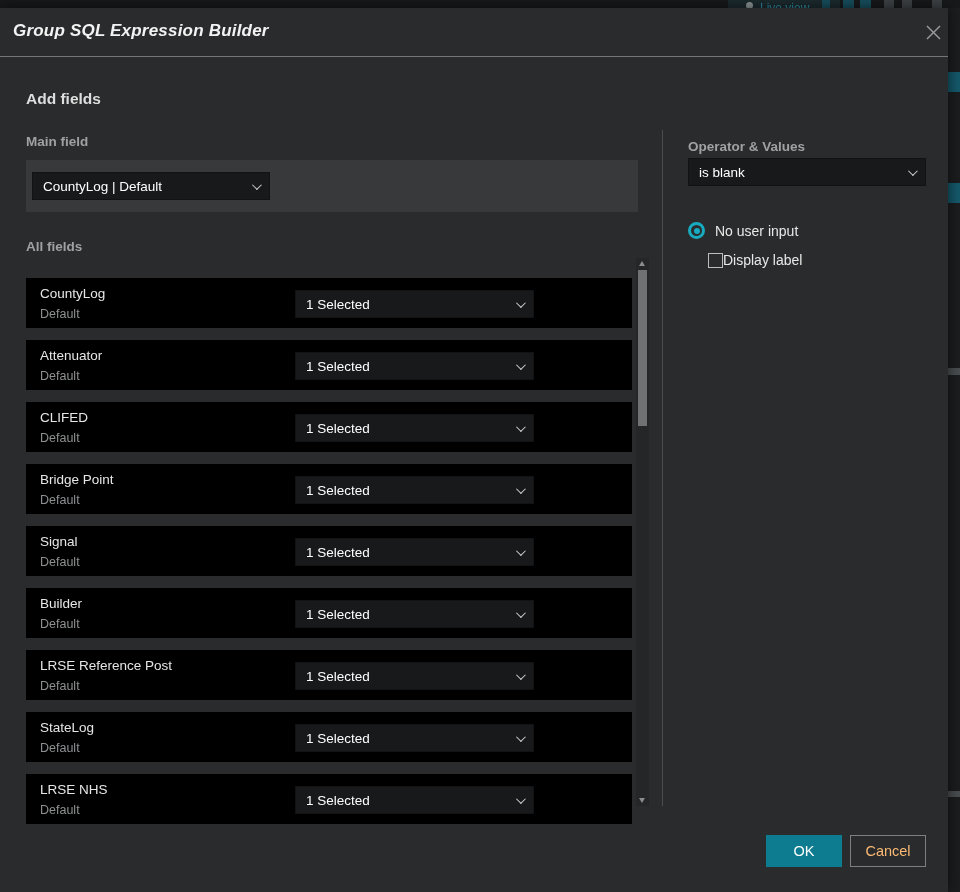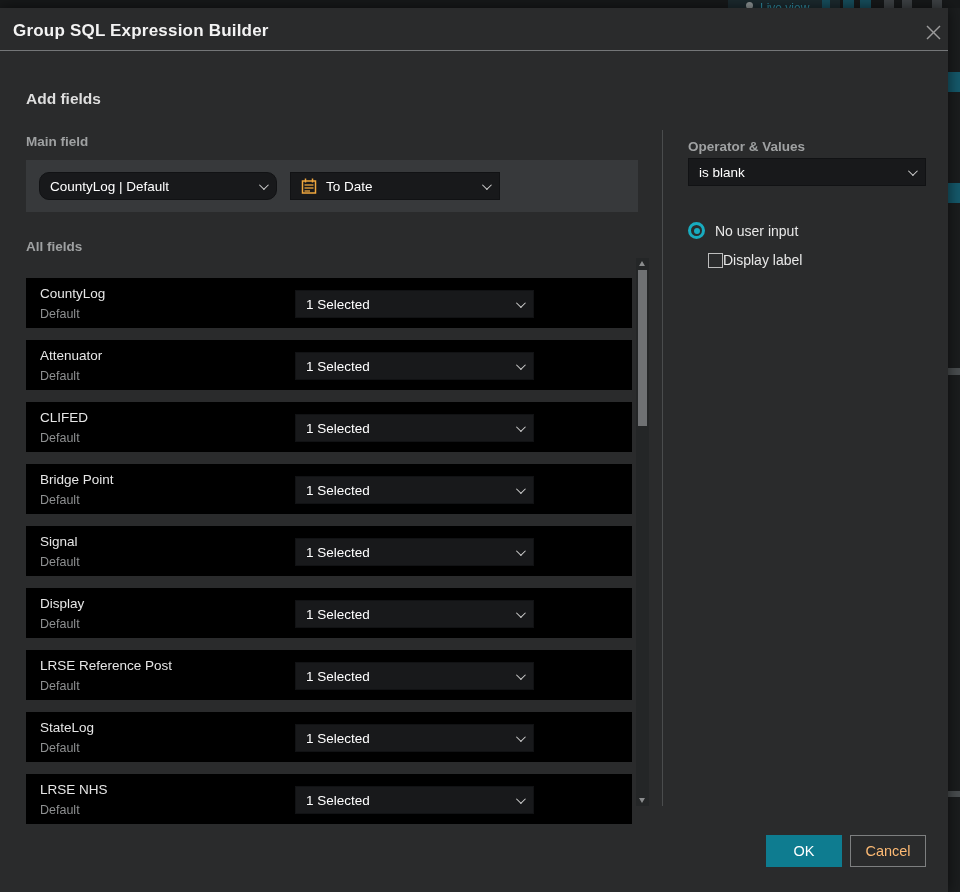--- a/index.html
+++ b/index.html
@@ -15,21 +15,21 @@
   .frag.teal { background:#174f5e; }
   .frag.gray { background:#3f4346; }
 
   .right-strip { position:absolute; left:948px; top:8px; width:12px; height:884px; background:#1b1d1e; }
   .rseg { position:absolute; left:0; width:12px; }
   .rseg.teal { background:#15596b; }
   .rseg.gray { background:#4a4e50; }
 
   
   .dialog { position:absolute; left:0; top:8px; width:948px; height:884px; background:#2a2b2c; box-shadow:0 0 14px rgba(0,0,0,.6); }
-  .titlebar { position:absolute; left:0; top:0; width:948px; height:43px; border-bottom:1px solid #747678; }
+  .titlebar { position:absolute; left:0; top:0; width:948px; height:49px; border-bottom:1px solid #747678;font-style:italic; }
   .title { position:absolute; left:13px; top:13px; font-size:17px; font-weight:600; color:#f3f3f3; letter-spacing:.2px; }
   .close-btn { position:absolute; left:920px; top:10px; width:26px; height:28px; display:flex; align-items:center; justify-content:center; cursor:pointer; }
 
   .heading { position:absolute; left:26px; top:82px; font-size:15.5px; font-weight:700; color:#dedede; }
   .sec-label { position:absolute; font-size:13.5px; font-weight:700; color:#9fa1a2;text-align:right; }
 
   .main-box { position:absolute; left:26px; top:152px; width:612px; height:52px; background:#37393b; }
 
   .dd { position:absolute; height:28px; background:#18191b; border:1px solid #111214; color:#fff;
         display:flex; align-items:center; padding:0 10px; font-size:13.5px; cursor:pointer; }
@@ -104,36 +104,24 @@
           <line x1="1" y1="1" x2="14" y2="14" stroke="#9b9b9b" stroke-width="1.4"></line>
           <line x1="14" y1="1" x2="1" y2="14" stroke="#9b9b9b" stroke-width="1.4"></line>
         </svg>
       </div>
     </div>
 
     <div class="heading">Add fields</div>
 
     <div class="sec-label" style="left:26px; top:126px;">Main field</div>
     <div class="main-box">
-      <div class="dd" style="left:13px; top:12px; width:238px;border-radius:10px;">
+      <div class="dd" style="left:6px; top:12px; width:238px;">
         <span class="dd-text">CountyLog | Default</span>
         <span class="chev"></span>
       </div>
-      <div class="dd" style="left:264px; top:12px; width:210px;">
-        <svg class="cal-icon" width="16" height="17" viewBox="0 0 16 17">
-          <rect x="1.5" y="3" width="13" height="12" fill="none" stroke="#efa73e" stroke-width="1.5"></rect>
-          <line x1="4.5" y1="0.5" x2="4.5" y2="4.5" stroke="#efa73e" stroke-width="1.5"></line>
-          <line x1="11.5" y1="0.5" x2="11.5" y2="4.5" stroke="#efa73e" stroke-width="1.5"></line>
-          <line x1="3.5" y1="7" x2="12.5" y2="7" stroke="#efa73e" stroke-width="1.3"></line>
-          <line x1="3.5" y1="10" x2="12.5" y2="10" stroke="#efa73e" stroke-width="1.3"></line>
-          <line x1="3.5" y1="13" x2="9" y2="13" stroke="#efa73e" stroke-width="1.3"></line>
-        </svg>
-        <span class="dd-text">To Date</span>
-        <span class="chev"></span>
-      </div>
     </div>
 
     <div class="sec-label" style="left:26px; top:231px;">All fields</div>
     <div class="rows" id="rows">
       <div class="frow">
         <div class="fname">CountyLog</div>
         <div class="fsub">Default</div>
         <div class="dd">
           <span class="dd-text">1 Selected</span>
           <span class="chev"></span>
@@ -170,21 +158,21 @@
       <div class="frow">
         <div class="fname">Signal</div>
         <div class="fsub">Default</div>
         <div class="dd">
           <span class="dd-text">1 Selected</span>
           <span class="chev"></span>
         </div>
       </div>
 
       <div class="frow">
-        <div class="fname">Display</div>
+        <div class="fname">Builder</div>
         <div class="fsub">Default</div>
         <div class="dd">
           <span class="dd-text">1 Selected</span>
           <span class="chev"></span>
         </div>
       </div>
 
       <div class="frow">
         <div class="fname">LRSE Reference Post</div>
         <div class="fsub">Default</div>

